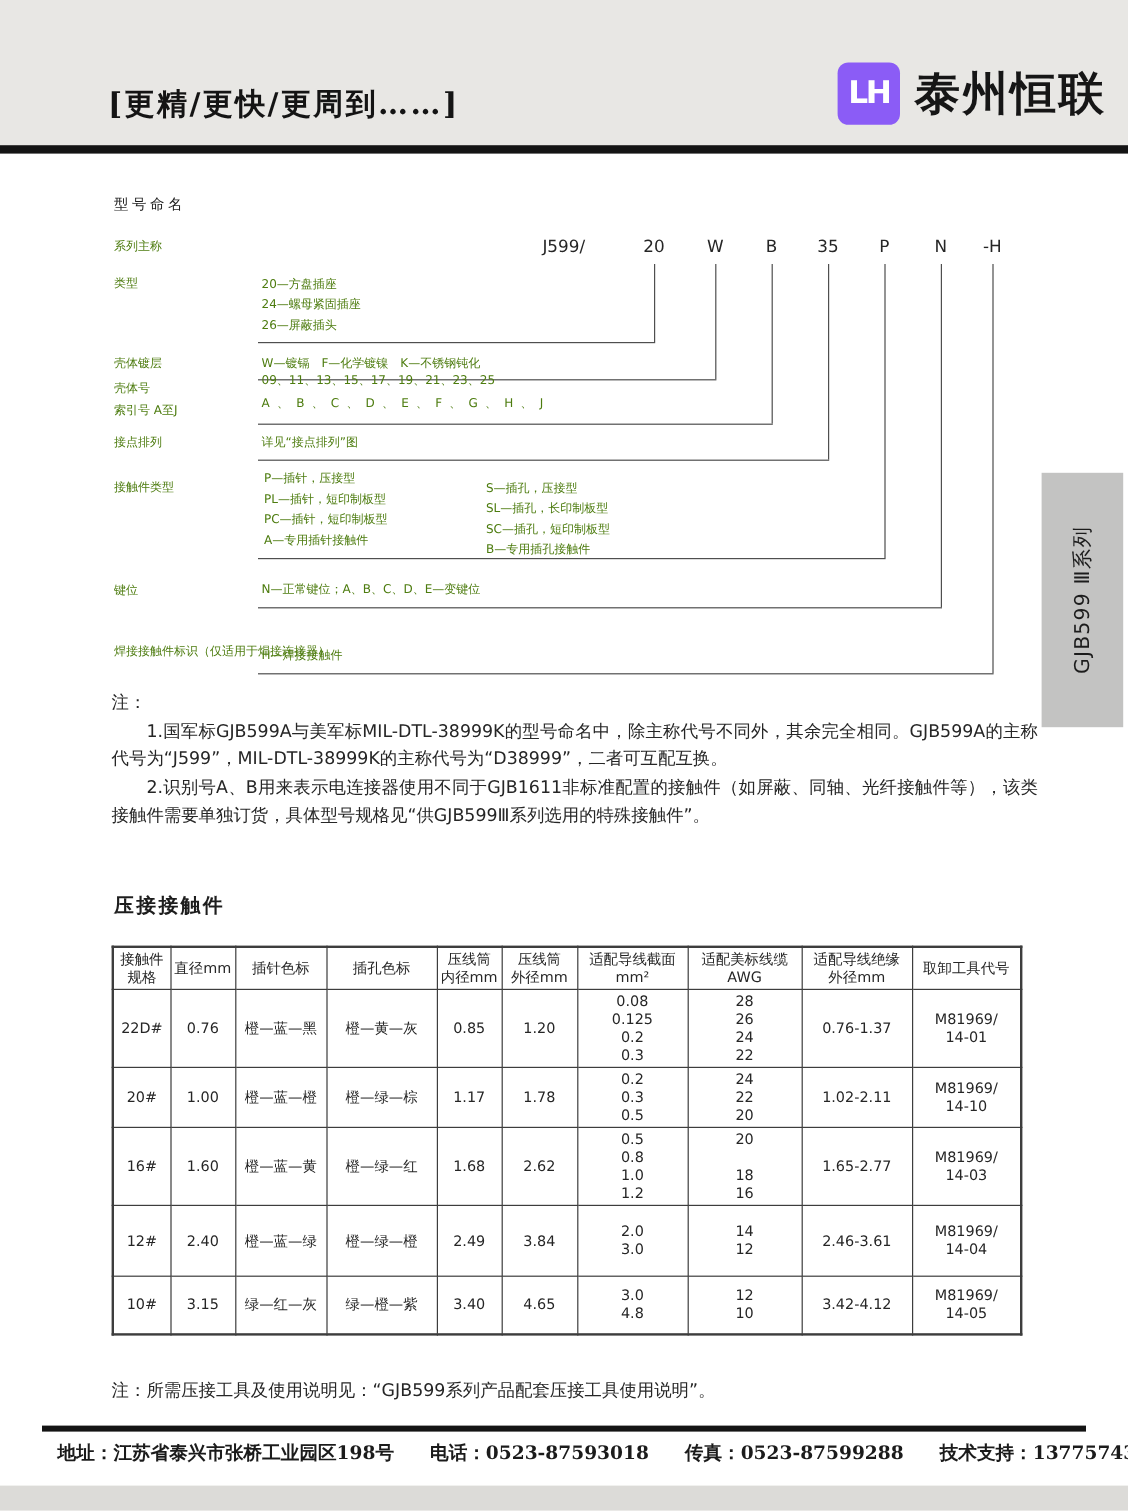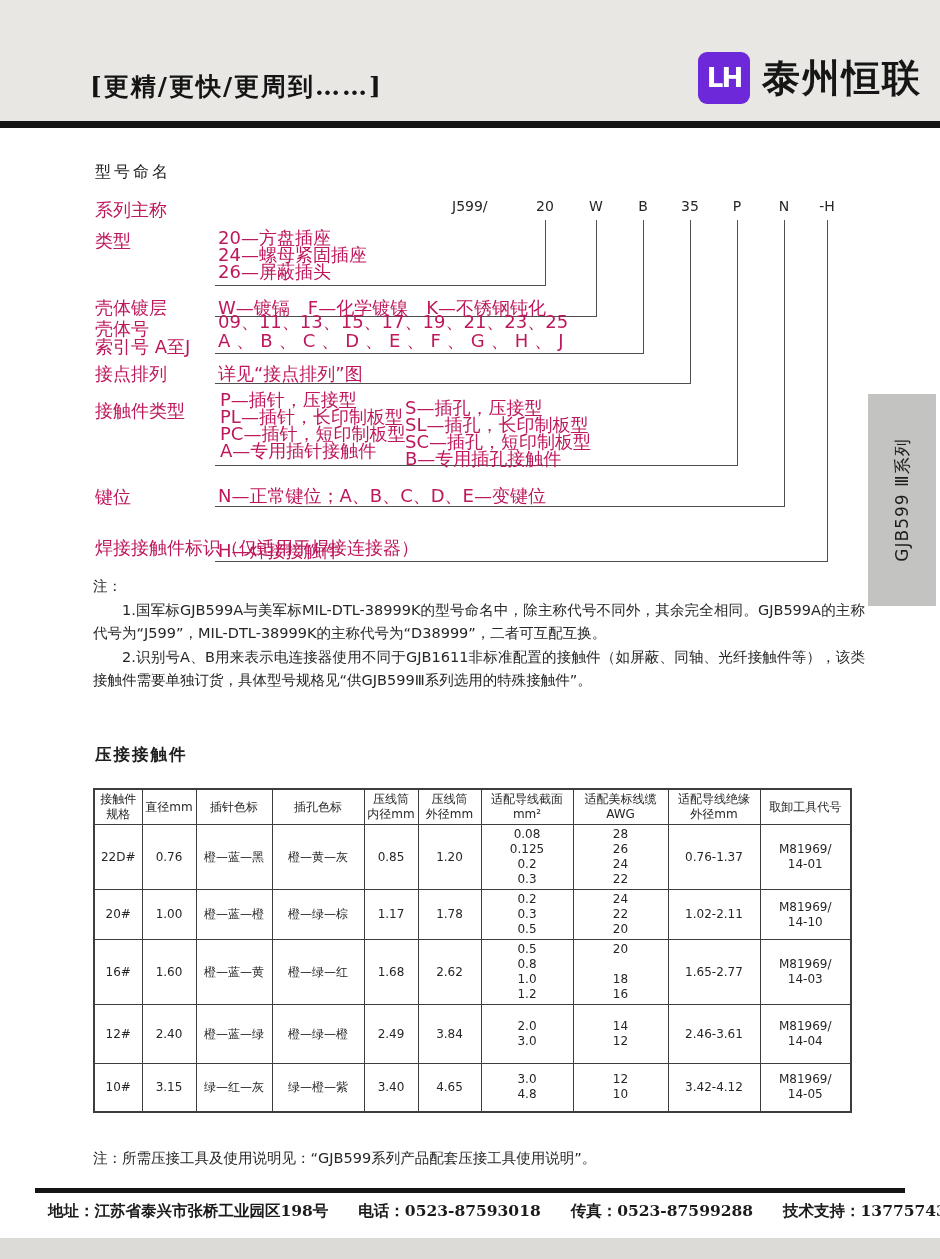--- a/index.html
+++ b/index.html
@@ -9,43 +9,43 @@
     font-family:"DejaVu Sans","Liberation Sans",sans-serif;
   }
   
   .header{position:absolute;top:0;left:0;width:940px;height:121px;background:#e8e7e4;}
   .slogan{
     position:absolute;left:90px;top:70px;font-size:25px;letter-spacing:2px;
     color:#141414;font-family:"DejaVu Serif","Liberation Serif",serif;font-weight:600;
   }
   .logo{position:absolute;left:698px;top:52px;display:flex;align-items:center;}
   .logo-mark{
-    width:52px;height:52px;background:#6d28d9;border-radius:9px;
+    width:52px;height:52px;background:#8b5cf6;border-radius:9px;
     display:flex;align-items:center;justify-content:center;
     color:#ffffff;font-weight:bold;font-size:26px;letter-spacing:-2px;
   }
   .logo-text{margin-left:12px;font-size:38px;font-weight:bold;color:#161616;letter-spacing:2px;}
   .black-band{position:absolute;top:121px;left:0;width:940px;height:7px;background:#141414;}
 
   
   .side-tab{position:absolute;left:868px;top:394px;width:68px;height:212px;background:#c3c3c2;}
   .side-tab span{
     position:absolute;left:50%;top:50%;transform:translate(-50%,-50%) rotate(-90deg);
     white-space:nowrap;font-size:17px;color:#1c1c1c;letter-spacing:1px;
   }
 
   
   .abs{position:absolute;}
-  .lbl{font-size:18px;color:#be185d;white-space:nowrap;}
+  .lbl{font-size:10px;color:#4d7c0f;white-space:nowrap;}
   .code{font-size:14px;color:#262626;white-space:nowrap;}
   .code.center{transform:translateX(-50%);}
   .hline{position:absolute;height:1px;background:#4f4f4f;}
   .vline{position:absolute;width:1px;background:#4f4f4f;}
   .stack span{display:block;line-height:17px;}
-  .section-title{font-size:16px;letter-spacing:3px;color:#1d1d1d;}
+  .section-title{font-size:12px;letter-spacing:3px;color:#1d1d1d;}
 
   
   .notes{position:absolute;left:93px;top:575px;width:772px;font-size:14.5px;line-height:23px;color:#262626;text-align:justify;}
   .notes p{margin:0 0 1px 0;text-indent:2em;}
   .notes .note-head{text-indent:0;}
 
   
   .table-title{position:absolute;left:95px;top:744px;font-size:16.5px;font-weight:bold;letter-spacing:2px;color:#1d1d1d;}
   table.crimp{
     position:absolute;left:93px;top:788px;width:757px;
@@ -128,21 +128,21 @@
 <div class="abs lbl" style="left:95px;top:335px;">索引号 A至J</div>
 <div class="abs lbl" style="left:218px;top:310px;">09、11、13、15、17、19、21、23、25</div>
 <div class="abs lbl" style="left:218px;top:329px;letter-spacing:6px;">A、B、C、D、E、F、G、H、J</div>
 
 <div class="abs lbl" style="left:95px;top:362px;">接点排列</div>
 <div class="abs lbl" style="left:218px;top:362px;">详见“接点排列”图</div>
 
 <div class="abs lbl" style="left:95px;top:399px;">接触件类型</div>
 <div class="abs lbl stack" style="left:220px;top:391px;">
   <span>P—插针，压接型</span>
-  <span>PL—插针，长印制板型</span>
+  <span>PL—插针，短印制板型</span>
   <span>PC—插针，短印制板型</span>
   <span>A—专用插针接触件</span>
 </div>
 <div class="abs lbl stack" style="left:405px;top:399px;">
   <span>S—插孔，压接型</span>
   <span>SL—插孔，长印制板型</span>
   <span>SC—插孔，短印制板型</span>
   <span>B—专用插孔接触件</span>
 </div>
 

